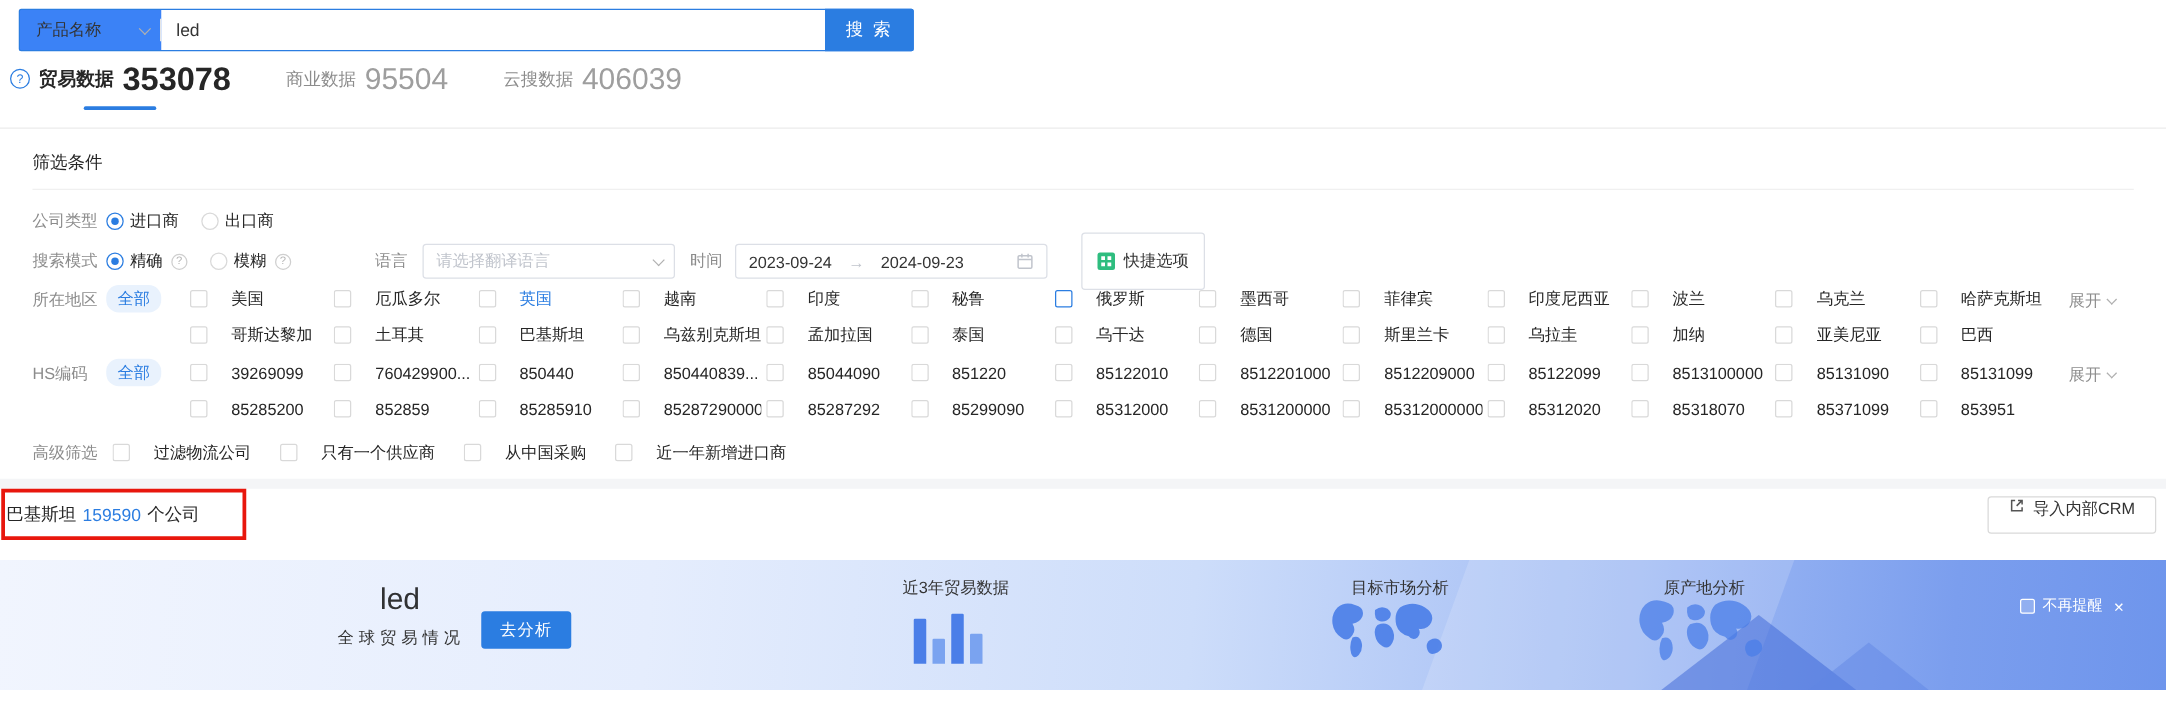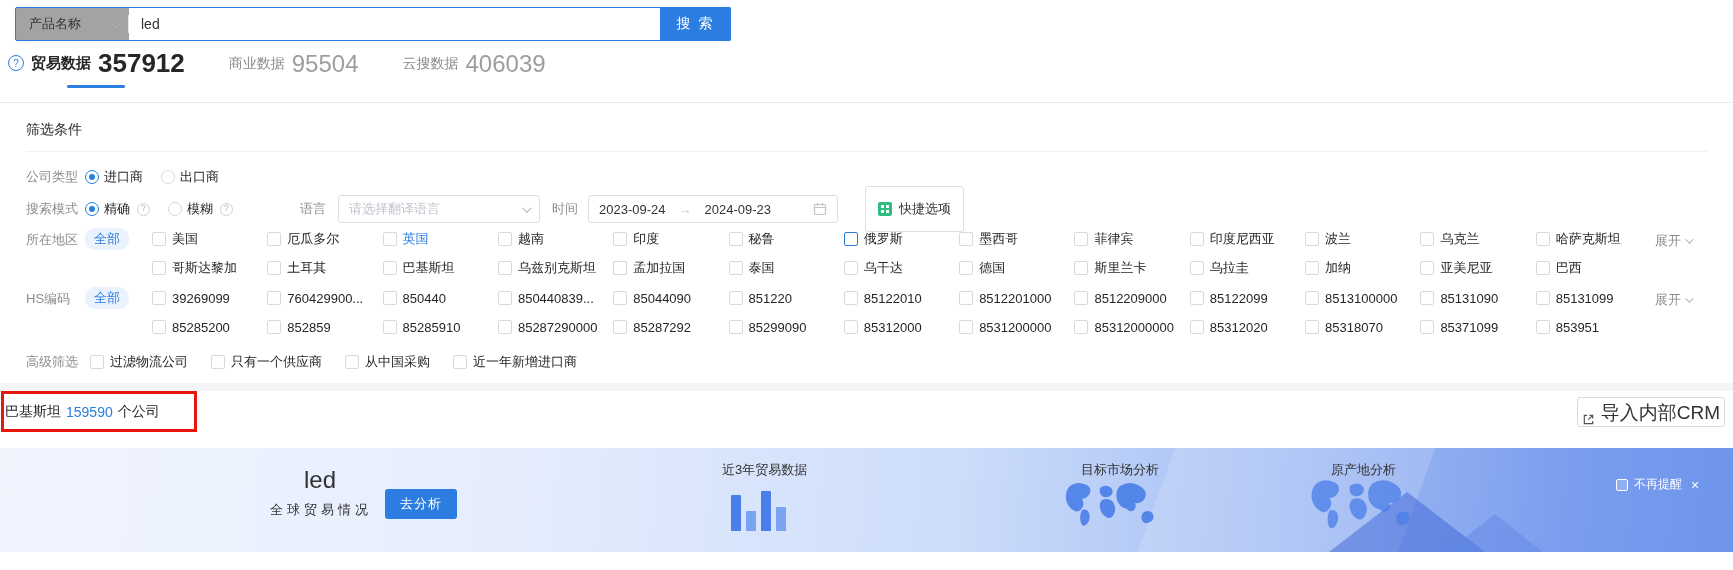--- a/index.html
+++ b/index.html
@@ -1,21 +1,21 @@
 <!DOCTYPE html>
 <html><head>
 <meta charset="utf-8">
 <style>
   * { margin:0; padding:0; box-sizing:border-box; }
   body { background:#fff; font-family:"Liberation Sans","DejaVu Sans",sans-serif; }
   .page { position:relative; width:1733px; height:570px; background:#fff; overflow:hidden; color:#333; }
 
   
   .searchbar { position:absolute; left:15px; top:7px; width:716px; height:34px;
-    border:1px solid #2b7de1; border-radius:2px; display:flex; align-items:center; background:#a3a3a3; }
+    border:1px solid #2b7de1; border-radius:2px; display:flex; align-items:center; background:#3b82f6; }
   .type-select { width:112px; height:100%; display:flex; align-items:center; justify-content:space-between;
     padding:0 10px 0 13px; font-size:13px; color:#333; cursor:pointer; }
   .caret { width:7px; height:7px; border-right:1px solid #b0b0b0; border-bottom:1px solid #b0b0b0;
     transform:rotate(45deg) translateY(-2px); display:inline-block; }
   .vdiv { width:1px; height:18px; background:#e5e5e5; }
   .query-input { flex:1; height:100%; border:none; outline:none; padding:0 12px; font-size:14px; color:#333; }
   .search-btn { width:71px; height:34px; margin:-1px -1px -1px 0; background:#2b7de1; color:#fff;
     border:none; font-size:14px; letter-spacing:2px; cursor:pointer; border-radius:0 2px 2px 0; font-family:inherit; }
 
   
@@ -62,41 +62,41 @@
     gap:7px; padding:0 12px; font-size:13px; color:#333; margin-left:27px; cursor:pointer; font-family:inherit; }
   .gicon { width:14px; height:14px; background:#2ebd7f; border-radius:2px; position:relative; flex:none; }
   .gicon::after { content:""; position:absolute; left:3px; top:3px; width:3px; height:3px; background:#fff;
     box-shadow:5px 0 0 #fff, 0 5px 0 #fff, 5px 5px 0 #fff; }
 
   .chip { align-self:flex-start; background:#e9f2fd; color:#2b7de1; font-size:13px; padding:3px 9px;
     border-radius:10px; cursor:pointer; line-height:16px; flex:none; }
   .gridwrap { flex:1; display:flex; flex-direction:column; margin-left:23px; }
   .cgrid { display:grid; grid-template-columns:repeat(13,1fr); column-gap:4px; height:22px; align-items:center; }
   .cgrid + .cgrid { margin-top:7px; }
-  .cbi { display:flex; align-items:center; gap:6px; font-size:13px; color:#262626; cursor:pointer; white-space:nowrap; overflow:hidden; }
+  .cbi { display:flex; align-items:center; gap:19px; font-size:13px; color:#262626; cursor:pointer; white-space:nowrap; overflow:hidden; }
   .cb { width:14px; height:14px; border:1px solid #d9d9d9; border-radius:2px; background:#fff; flex:none; }
   .cb.blue-box { border-color:#2b7de1; }
   .cbl.blue-label { color:#2b7de1; }
   .expand { width:52px; flex:none; margin-left:8px; margin-top:4px; color:#8c8c8c; font-size:13px;
     display:flex; align-items:center; gap:4px; cursor:pointer; }
   .expand .caret { width:6px; height:6px; }
 
   .adv-group { display:flex; gap:23px; margin-left:5px; }
 
   
   .band { position:absolute; left:0; right:0; top:383px; height:8px; background:#f4f5f7; }
   .result-left { position:absolute; left:5px; top:403px; font-size:14px; color:#262626; display:flex; gap:5px; align-items:center; }
   .result-count { color:#2b7de1; cursor:pointer; }
   .annotation-box { position:absolute; left:1px; top:391px; width:196px; height:41px; border:3px solid #e8170d; z-index:9; pointer-events:none; }
   .result-right { position:absolute; right:8px; top:397px; display:flex; align-items:center; gap:20px; }
   .sort { display:flex; align-items:center; gap:5px; font-size:13px; color:#8c8c8c; cursor:pointer; }
   .sort.active { color:#2b7de1; }
   .sort svg { display:block; }
-  .crm-btn { height:30px; border:1px solid #d9d9d9; border-radius:3px; background:#fff; display:flex; align-items:flex-end;
-    gap:6px; padding:0 4px; font-size:19px; color:#333; cursor:pointer; font-family:inherit; }
+  .crm-btn { height:30px; border:1px solid #d9d9d9; border-radius:3px; background:#fff; display:flex; align-items:flex-start;
+    gap:6px; padding:0 16px; font-size:13px; color:#333; cursor:pointer; font-family:inherit; }
 
   
   .banner { position:absolute; left:0; top:448px; width:1733px; height:104px; overflow:hidden;
     background:linear-gradient(95deg,#f1f5fe 0%,#e5edfd 30%,#cdddfa 55%,#a2bcf4 75%,#7b9eee 90%,#6e95ec 100%); }
   .stripe { position:absolute; left:1150px; top:-30px; width:260px; height:200px; background:rgba(255,255,255,.16); transform:skewX(-20deg); }
   .tri1 { position:absolute; right:248px; bottom:0; width:0; height:0;
     border-left:78px solid transparent; border-right:78px solid transparent; border-bottom:60px solid rgba(58,100,214,.50); }
   .tri2 { position:absolute; right:190px; bottom:0; width:0; height:0;
     border-left:48px solid transparent; border-right:48px solid transparent; border-bottom:38px solid rgba(96,134,228,.48); }
   .bkw { position:absolute; left:270px; top:466px; width:100px; text-align:center; }
@@ -125,21 +125,21 @@
     <span class="vdiv"></span>
     <input class="query-input" type="text" value="led" style="">
     <button class="search-btn">搜 索</button>
   </div>
 
   <div class="tabs">
 
       <div class="tab active">
         <span class="tab-help show">?</span>
         <span class="tab-label">贸易数据</span>
-        <span class="tab-num">357912</span>
+        <span class="tab-num">353078</span>
         <i class="tab-underline"></i>
       </div>
 
       <div class="tab">
 
         <span class="tab-label">商业数据</span>
         <span class="tab-num">95504</span>
 
       </div>
 

